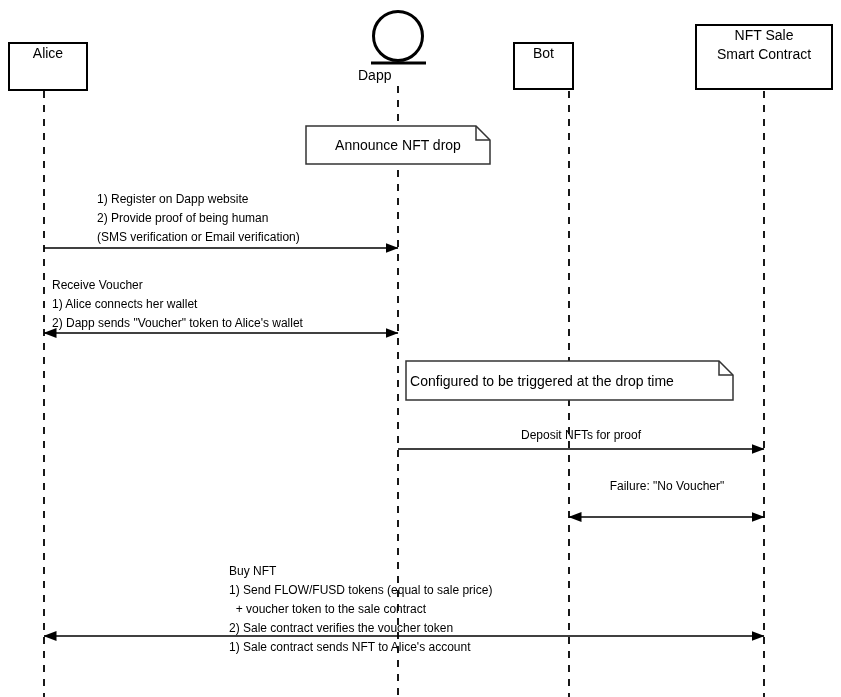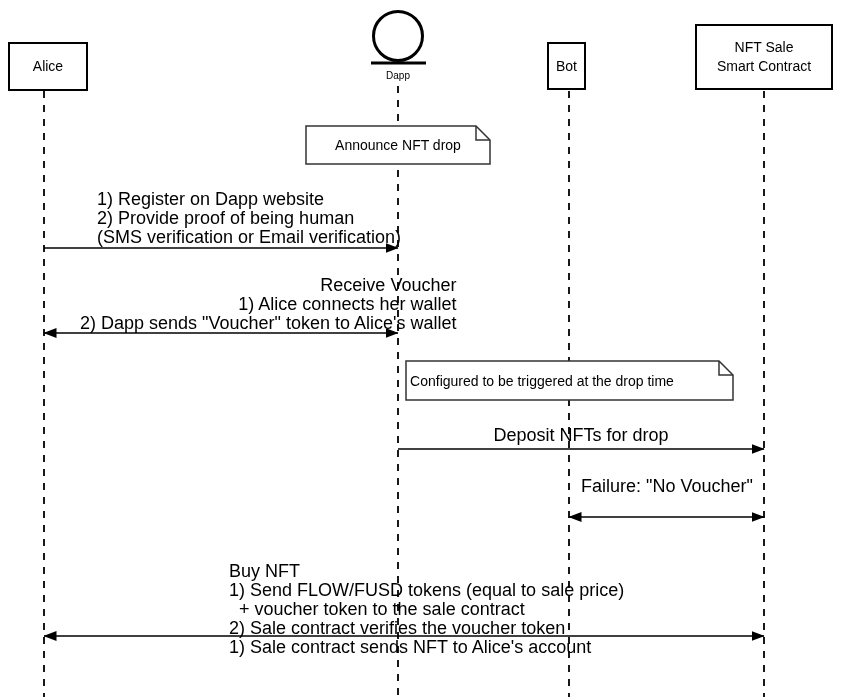--- a/index.html
+++ b/index.html
@@ -1,23 +1,23 @@
 <!DOCTYPE html>
 <html><head>
 <meta charset="utf-8">
 <style>
   html,body{margin:0;padding:0;background:#fff;}
   #stage{position:relative;width:841px;height:697px;background:#fff;
          font-family:"Liberation Sans",sans-serif;color:#000;overflow:hidden;}
   #stage svg{position:absolute;left:0;top:0;}
   .actor-box{position:absolute;box-sizing:border-box;border:2.5px solid #000;background:#fff;
-             display:flex;flex-direction:column;align-items:center;justify-content:center;
+             display:flex;flex-direction:column;align-items:center;justify-content:flex-start;
              font-size:14px;line-height:19px;text-align:center;}
-  .entity-label{position:absolute;text-align:center;font-size:10px;line-height:19px;}
-  .msg{position:absolute;font-size:18px;}
+  .entity-label{position:absolute;font-size:14px;line-height:19px;}
+  .msg{position:absolute;font-size:12px;}
   .msg-line{height:19px;line-height:19px;white-space:pre;}
   .msg.center .msg-line{text-align:center;}
   .note-label{position:absolute;display:flex;align-items:center;justify-content:center;
               font-size:14px;line-height:18px;border-radius:8px;}
 </style>
 </head>
 <body>
 
 <div id="stage">
 
@@ -53,46 +53,46 @@
       <line x1="371" y1="63" x2="426" y2="63" stroke="#000" stroke-width="3"></line>
     </g>
   </svg>
 
   <div class="actor-box" style="left:8px;top:42px;width:80px;height:49px;">
     <span>Alice</span>
   </div>
 
   <div class="entity-label" style="left:358px;top:66px;width:80px;">Dapp</div>
 
-  <div class="actor-box" style="left:547px;top:42px;width:39px;height:48px;">
+  <div class="actor-box" style="left:513px;top:42px;width:61px;height:48px;">
     <span>Bot</span>
   </div>
 
   <div class="actor-box" style="left:695px;top:24px;width:138px;height:66px;">
     <span>NFT Sale</span>
     <span>Smart Contract</span>
   </div>
 
   <div class="note-label" style="left:306px;top:126px;width:184px;height:38px;">Announce NFT drop</div>
   <div class="note-label" style="left:406px;top:361px;width:272px;height:39px;">Configured to be triggered at the drop time</div>
 
   <div class="msg" style="left:97px;top:190px;">
     <div class="msg-line">1) Register on Dapp website</div>
     <div class="msg-line">2) Provide proof of being human</div>
     <div class="msg-line">(SMS verification or Email verification)</div>
   </div>
 
-  <div class="msg" style="left:80px;top:276px;text-align:right;">
+  <div class="msg" style="left:52px;top:276px;">
     <div class="msg-line">Receive Voucher</div>
     <div class="msg-line">1) Alice connects her wallet</div>
     <div class="msg-line">2) Dapp sends "Voucher" token to Alice's wallet</div>
   </div>
 
   <div class="msg center" style="left:398px;top:426px;width:366px;">
-    <div class="msg-line">Deposit NFTs for drop</div>
+    <div class="msg-line">Deposit NFTs for proof</div>
   </div>
 
   <div class="msg center" style="left:570px;top:477px;width:194px;">
     <div class="msg-line">Failure: "No Voucher"</div>
   </div>
 
   <div class="msg" style="left:229px;top:562px;">
     <div class="msg-line">Buy NFT</div>
     <div class="msg-line">1) Send FLOW/FUSD tokens (equal to sale price)</div>
     <div class="msg-line">  + voucher token to the sale contract</div>

